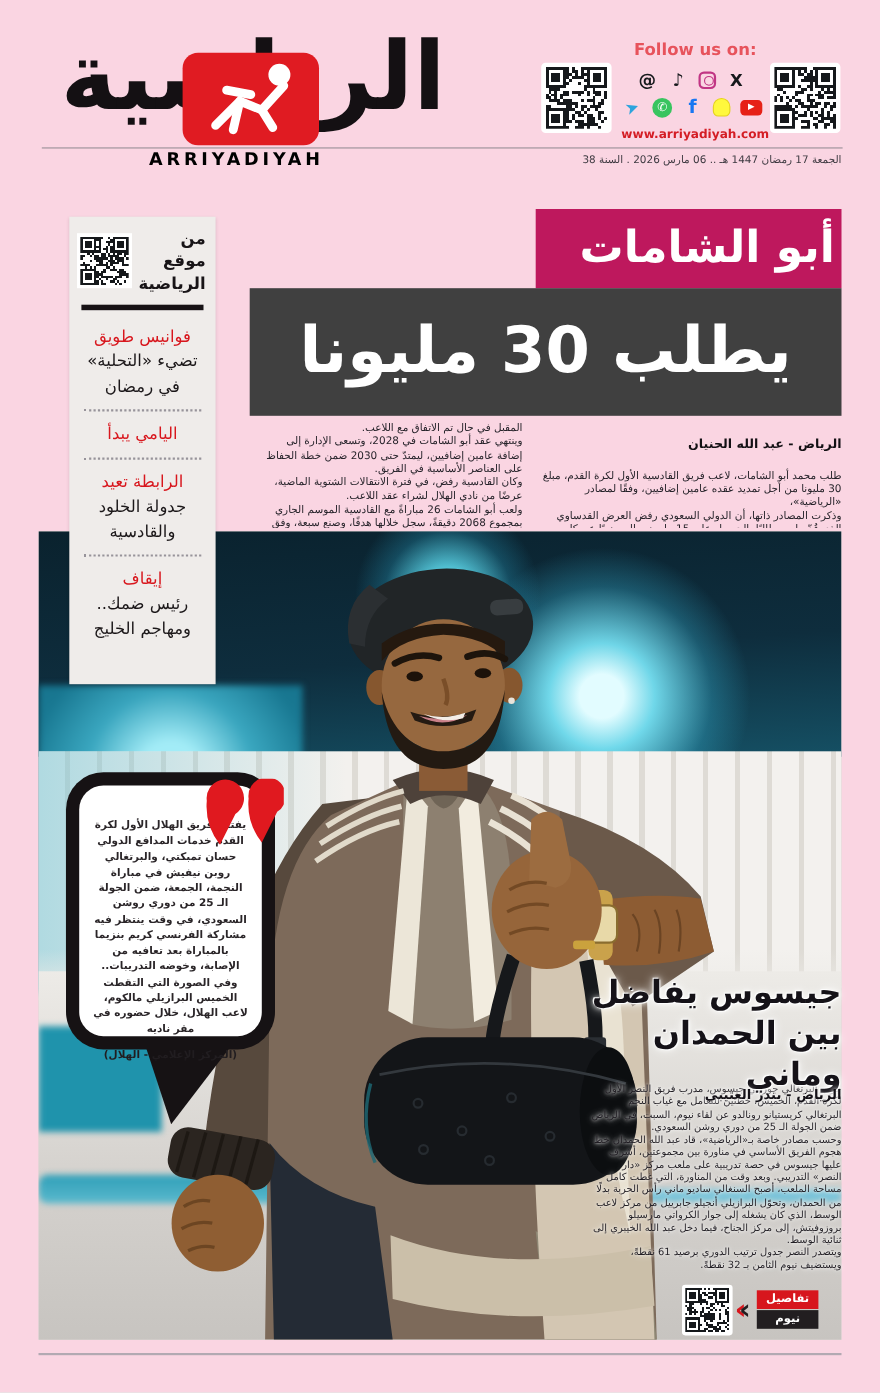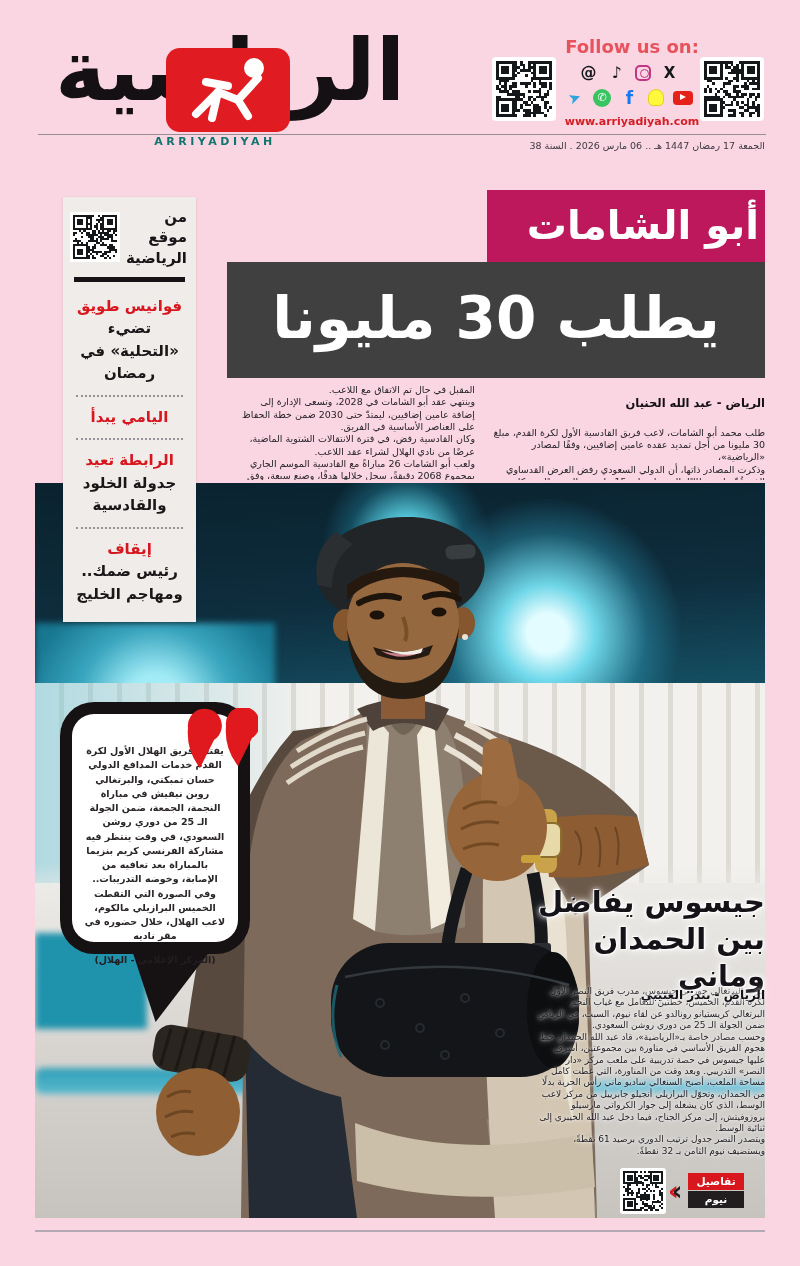--- a/index.html
+++ b/index.html
@@ -12,24 +12,24 @@
   .top-rule { position:absolute; left:38px; top:134px; width:728px; height:1px;
               background:#978f95; z-index:1; }
   .logo-wrap { position:absolute; left:30px; top:4px; width:400px; height:150px; z-index:2; }
   .logo-ar { position:absolute; left:0; top:-4px; width:400px; text-align:center;
              font-size:86px; font-weight:bold; color:#141013; line-height:140px;
              letter-spacing:-2px; direction:rtl; }
   .logo-red { position:absolute; left:136px; top:44px; width:124px; height:84px;
               background:#e01b22; border-radius:14px; z-index:3; }
   .logo-red svg { position:absolute; inset:0; }
   .logo-latin { position:absolute; left:125px; top:135px; width:180px; text-align:center;
-                font-size:11px; font-weight:bold; letter-spacing:3.5px; color:#0f766e; z-index:3; }
+                font-size:16px; font-weight:bold; letter-spacing:3.5px; color:#000000; z-index:3; }
 
   .follow { position:absolute; left:532px; top:36px; width:200px; text-align:center;
-            font-size:18px; color:#e7535c; font-weight:bold; z-index:2; }
+            font-size:15px; color:#e7535c; font-weight:bold; z-index:2; }
   .hqr { position:absolute; top:57px; width:64px; height:64px; background:#fff;
          border-radius:4px; padding:4px; z-index:2; }
   .hqr-left  { left:492px; }
   .hqr-right { left:700px; }
   .qr { width:100%; height:100%; background:#fff; }
 
   .social { position:absolute; left:560px; top:60px; width:138px; z-index:2; }
   .social .row { display:flex; justify-content:center; gap:9px; height:25px;
                  align-items:center; }
   .si { display:inline-flex; width:19px; height:19px; align-items:center;
@@ -55,21 +55,21 @@
   
   .sidebar { position:absolute; left:63px; top:197px; width:133px; height:425px;
              background:#efecea; z-index:6; padding:10px 9px; direction:rtl;
              box-shadow:0 1px 3px rgba(0,0,0,.12); }
   .sb-head { display:flex; gap:6px; align-items:center; }
   .sb-cap { text-align:right; font-weight:bold; color:#181417; font-size:15px;
             line-height:1.35; flex:1; }
   .sb-cap .red-bit { color:#d8161d; }
   .sb-qr { width:50px; height:50px; background:#fff; padding:3px; flex:0 0 auto; }
   .sb-rule { height:5px; background:#171215; margin:9px 2px 4px; }
-  .sb-item { text-align:center; padding:9px 0 10px; font-size:15px; font-weight:bold;
+  .sb-item { text-align:center; padding:9px 0 10px; font-size:15px; font-weight:normal;
              line-height:1.5; color:#1b1719; }
   .sb-item .lead { color:#d8161d; }
   .dotsep { border-top:2px dotted #97939a; margin:0 4px; }
 
   
   .kicker { position:absolute; left:487px; top:190px; width:278px; height:72px;
             background:#be185d; color:#fff; direction:rtl; text-align:right;
             font-size:40px; font-weight:bold; line-height:70px; padding:0 6px; z-index:2; }
   .band { position:absolute; left:227px; top:262px; width:538px; height:116px;
           background:#404040; color:#fff; direction:rtl; text-align:center;

